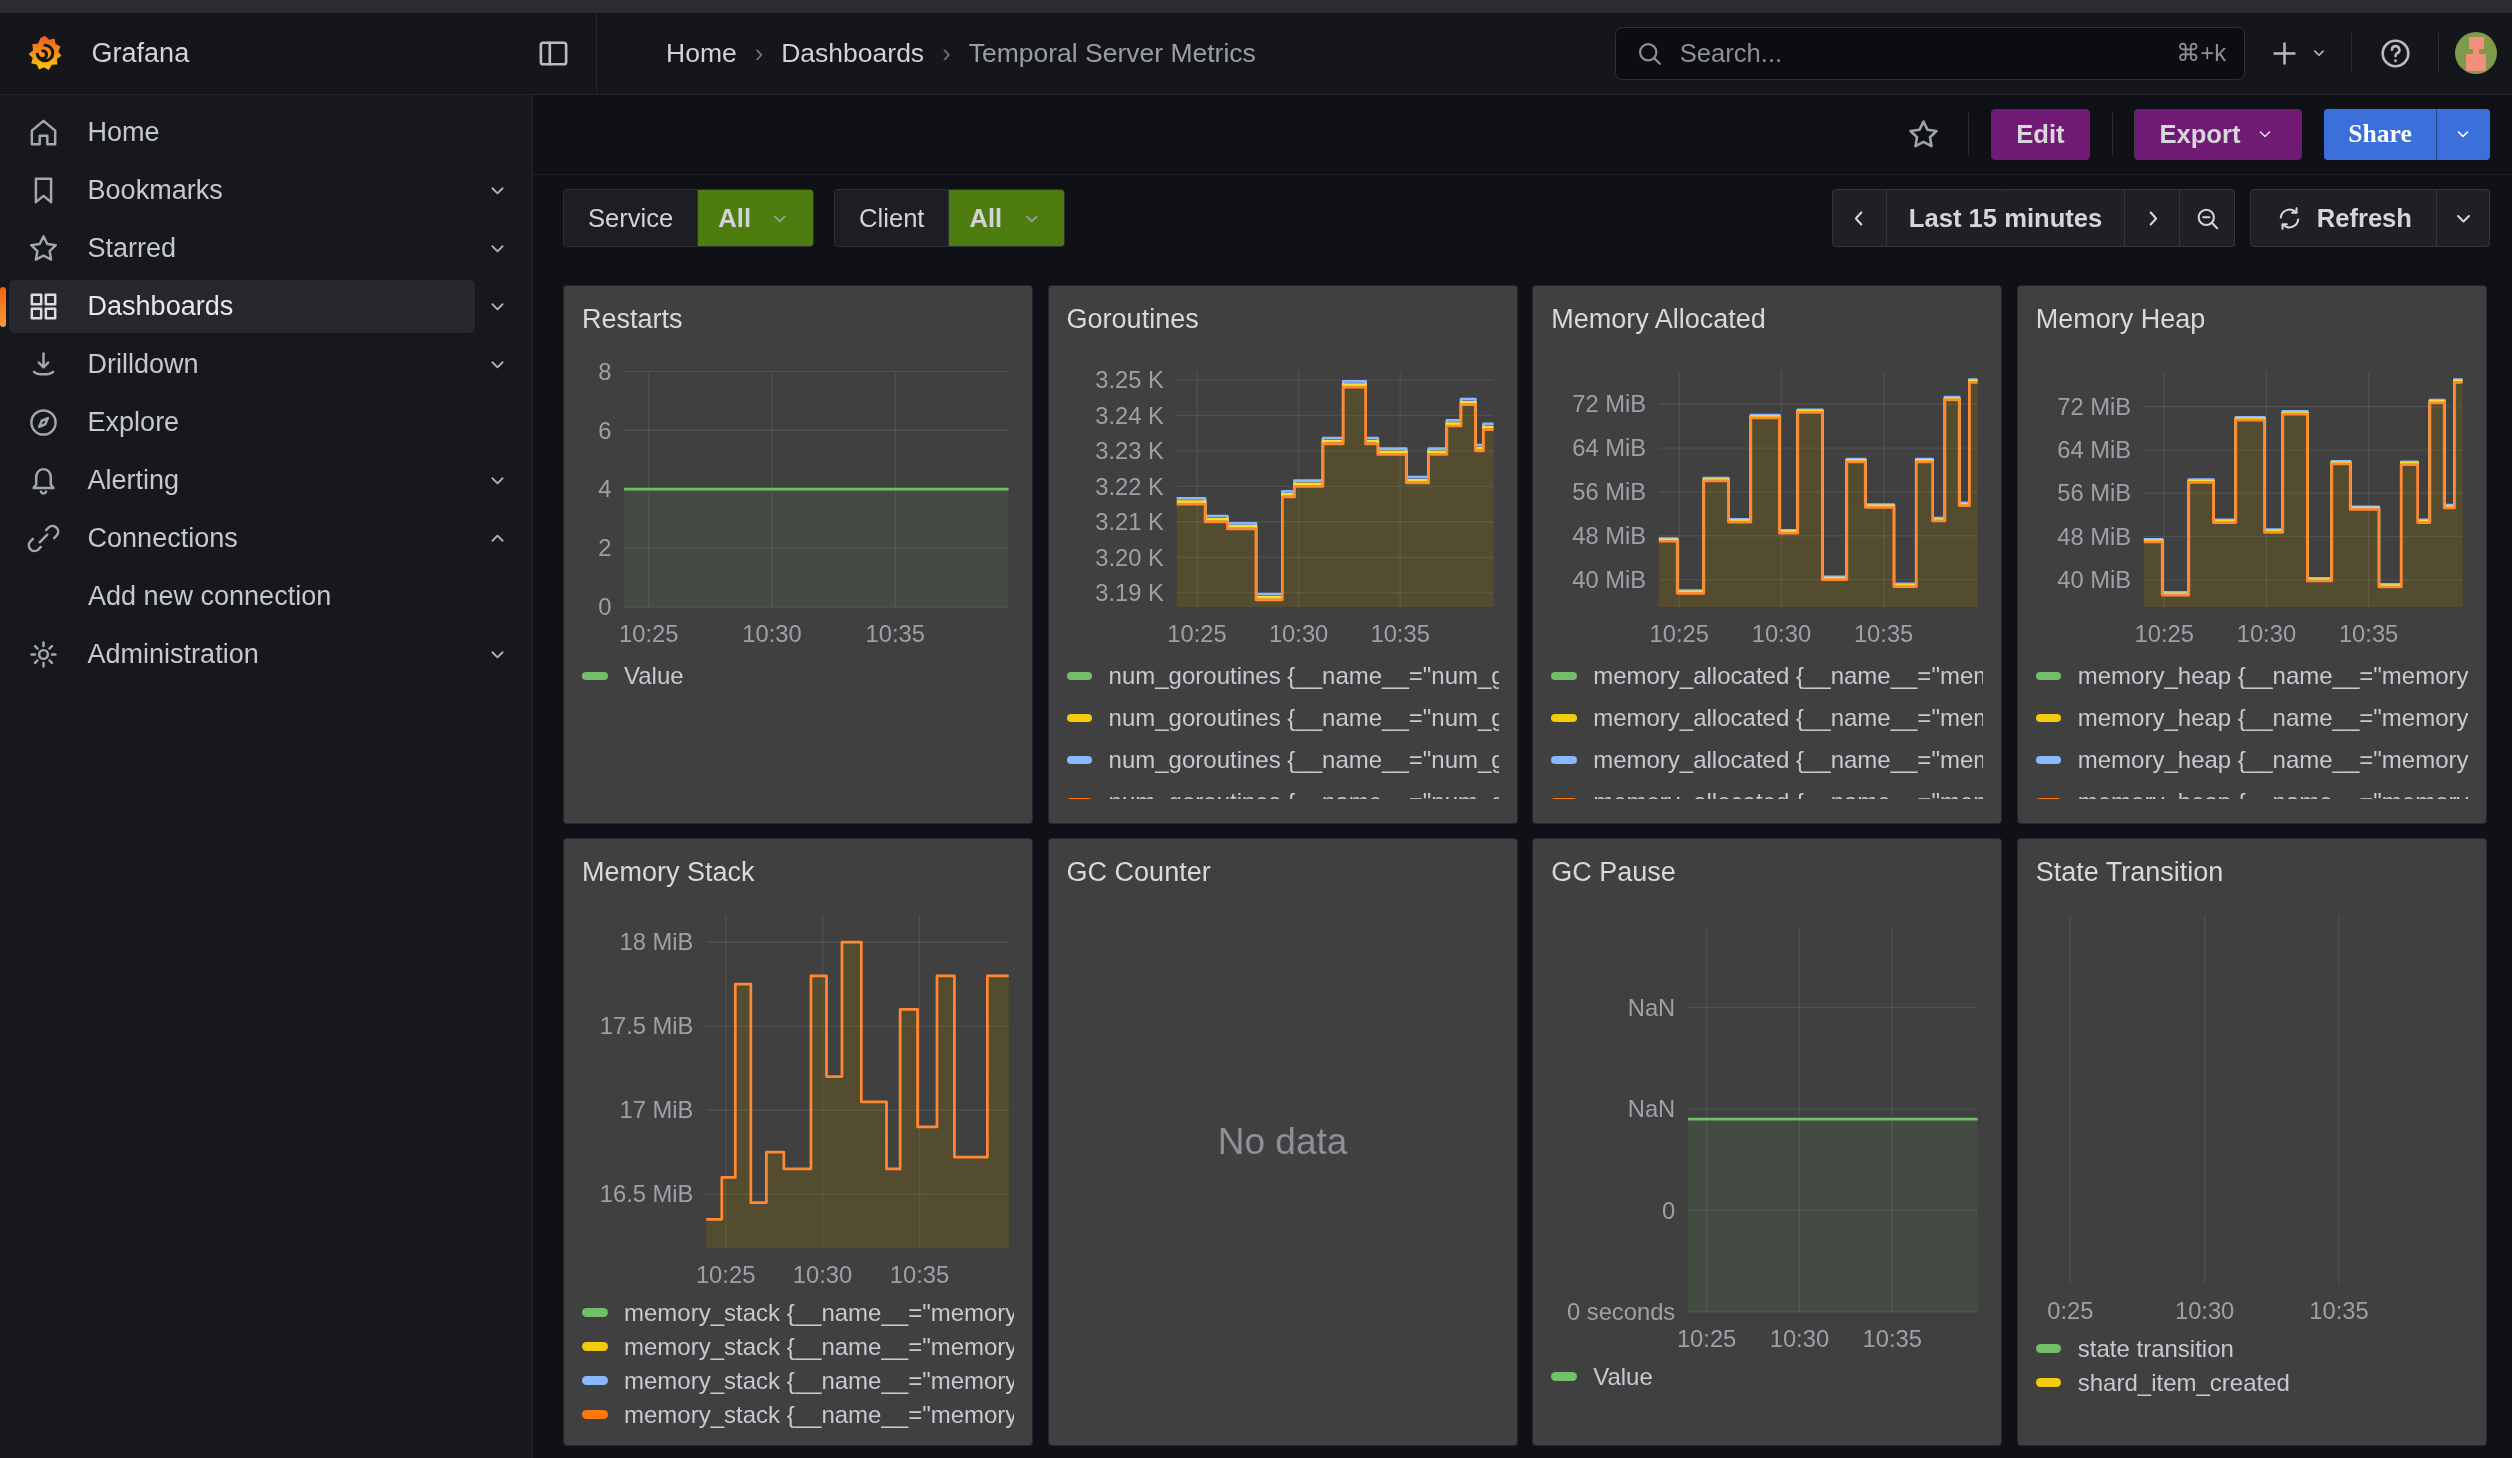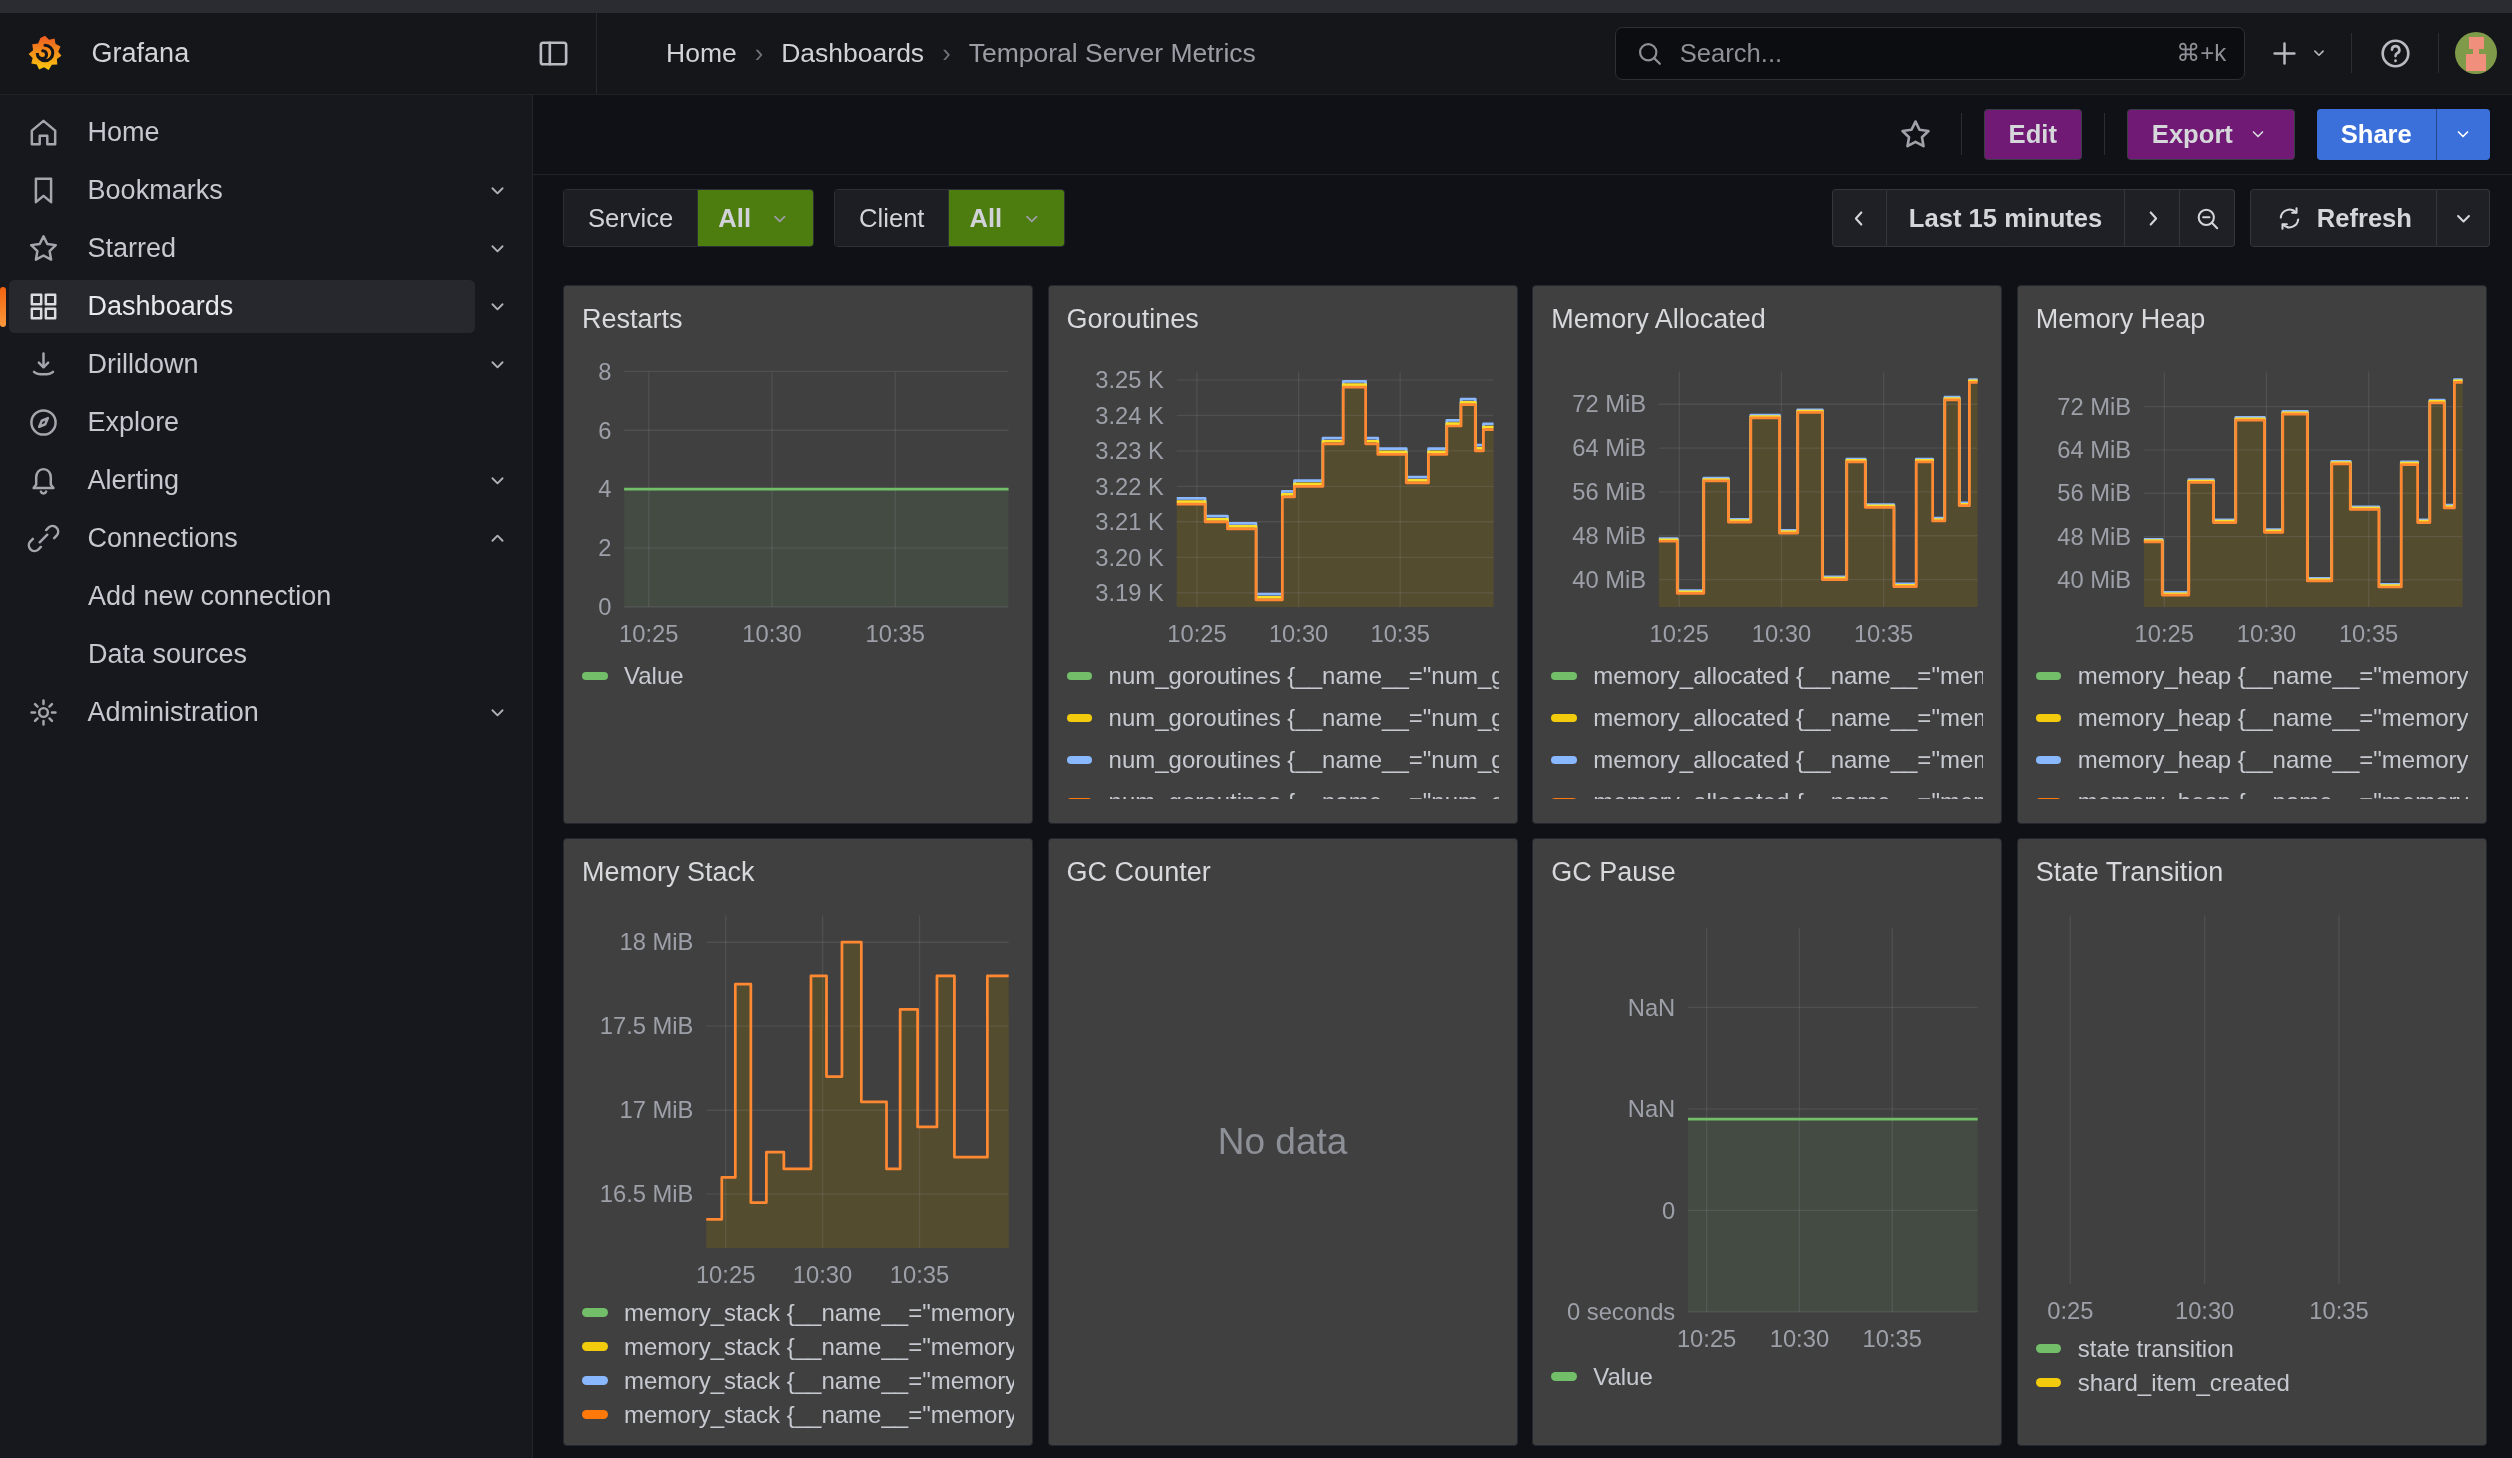--- a/index.html
+++ b/index.html
@@ -49,21 +49,21 @@
 
   .main { flex:1; display:flex; flex-direction:column; min-width:0; }
 
   
   .toolbar { height:80px; flex:none; display:flex; align-items:center; justify-content:flex-end; gap:22px; padding-right:22px; border-bottom:0.9px solid #202228; }
   .tb-divider { width:0.9px; height:42px; background:#2b2d34; }
   .tb-star { width:46px; height:46px; display:flex; align-items:center; justify-content:center; color:#a0a2a9; }
   .tb-star svg { width:37px; height:37px; }
   .btn { height:51px; border-radius:3.7px; border:0.9px solid #3b3d45; background:#701a75; color:#d6d7db; font-size:25.6px; font-weight:700; display:inline-flex; align-items:center; gap:12.8px; padding:0 24px; cursor:pointer; font-family:inherit; }
   .btn svg { width:24px; height:24px; }
-  .btn-group { display:flex; }
+  .btn-group { display:flex;font-family:Liberation Serif, serif; }
   .btn.primary { background:#3b6fd9; border:none; color:#fff; border-radius:3.7px 0 0 3.7px; }
   .btn.primary-caret { background:#3b6fd9; border:none; color:#fff; border-radius:0 3.7px 3.7px 0; padding:0 14.6px; border-left:0.9px solid rgba(10,20,50,.45); }
   .btn.primary-caret svg { width:24px; height:24px; }
 
   
   .dash { flex:1; padding:14.6px 22px 0 30px; overflow:hidden; }
   .controls-row { display:flex; align-items:center; margin-bottom:38px; }
   .filters { display:flex; gap:20px; }
   .filter { display:flex; height:58px; border:0.9px solid #2e3037; border-radius:3.7px; overflow:hidden; }
   .filter .flabel { background:#1c1e24; padding:0 24px; display:flex; align-items:center; font-size:25.6px; font-weight:400; color:#d2d3d8; border-right:0.9px solid #2e3037; }
@@ -284,25 +284,20 @@
             <path d="M7.5 14 L12 9.5 L16.5 14"></path>
           </svg>
         </span>
       </div>
       <div class="side-row">
         <div class="side-link sub">
           <span class="side-label">Add new connection</span>
         </div>
       </div>
       <div class="side-row">
-        <div class="side-link sub">
-          <span class="side-label">Data sources</span>
-        </div>
-      </div>
-      <div class="side-row">
         <div class="side-link">
           <span class="s-icon">
             <svg viewBox="0 0 24 24" width="35" height="35" fill="none" stroke="currentColor" stroke-width="1.7" stroke-linecap="round" stroke-linejoin="round">
               <circle cx="12" cy="12" r="3"></circle>
               <path d="M12 3.8 V6.2 M12 17.8 V20.2 M3.8 12 H6.2 M17.8 12 H20.2 M6.2 6.2 L7.9 7.9 M16.1 16.1 L17.8 17.8 M17.8 6.2 L16.1 7.9 M7.9 16.1 L6.2 17.8"></path>
             </svg>
           </span>
           <span class="side-label">Administration</span>
         </div>
         <span class="side-chevron">

